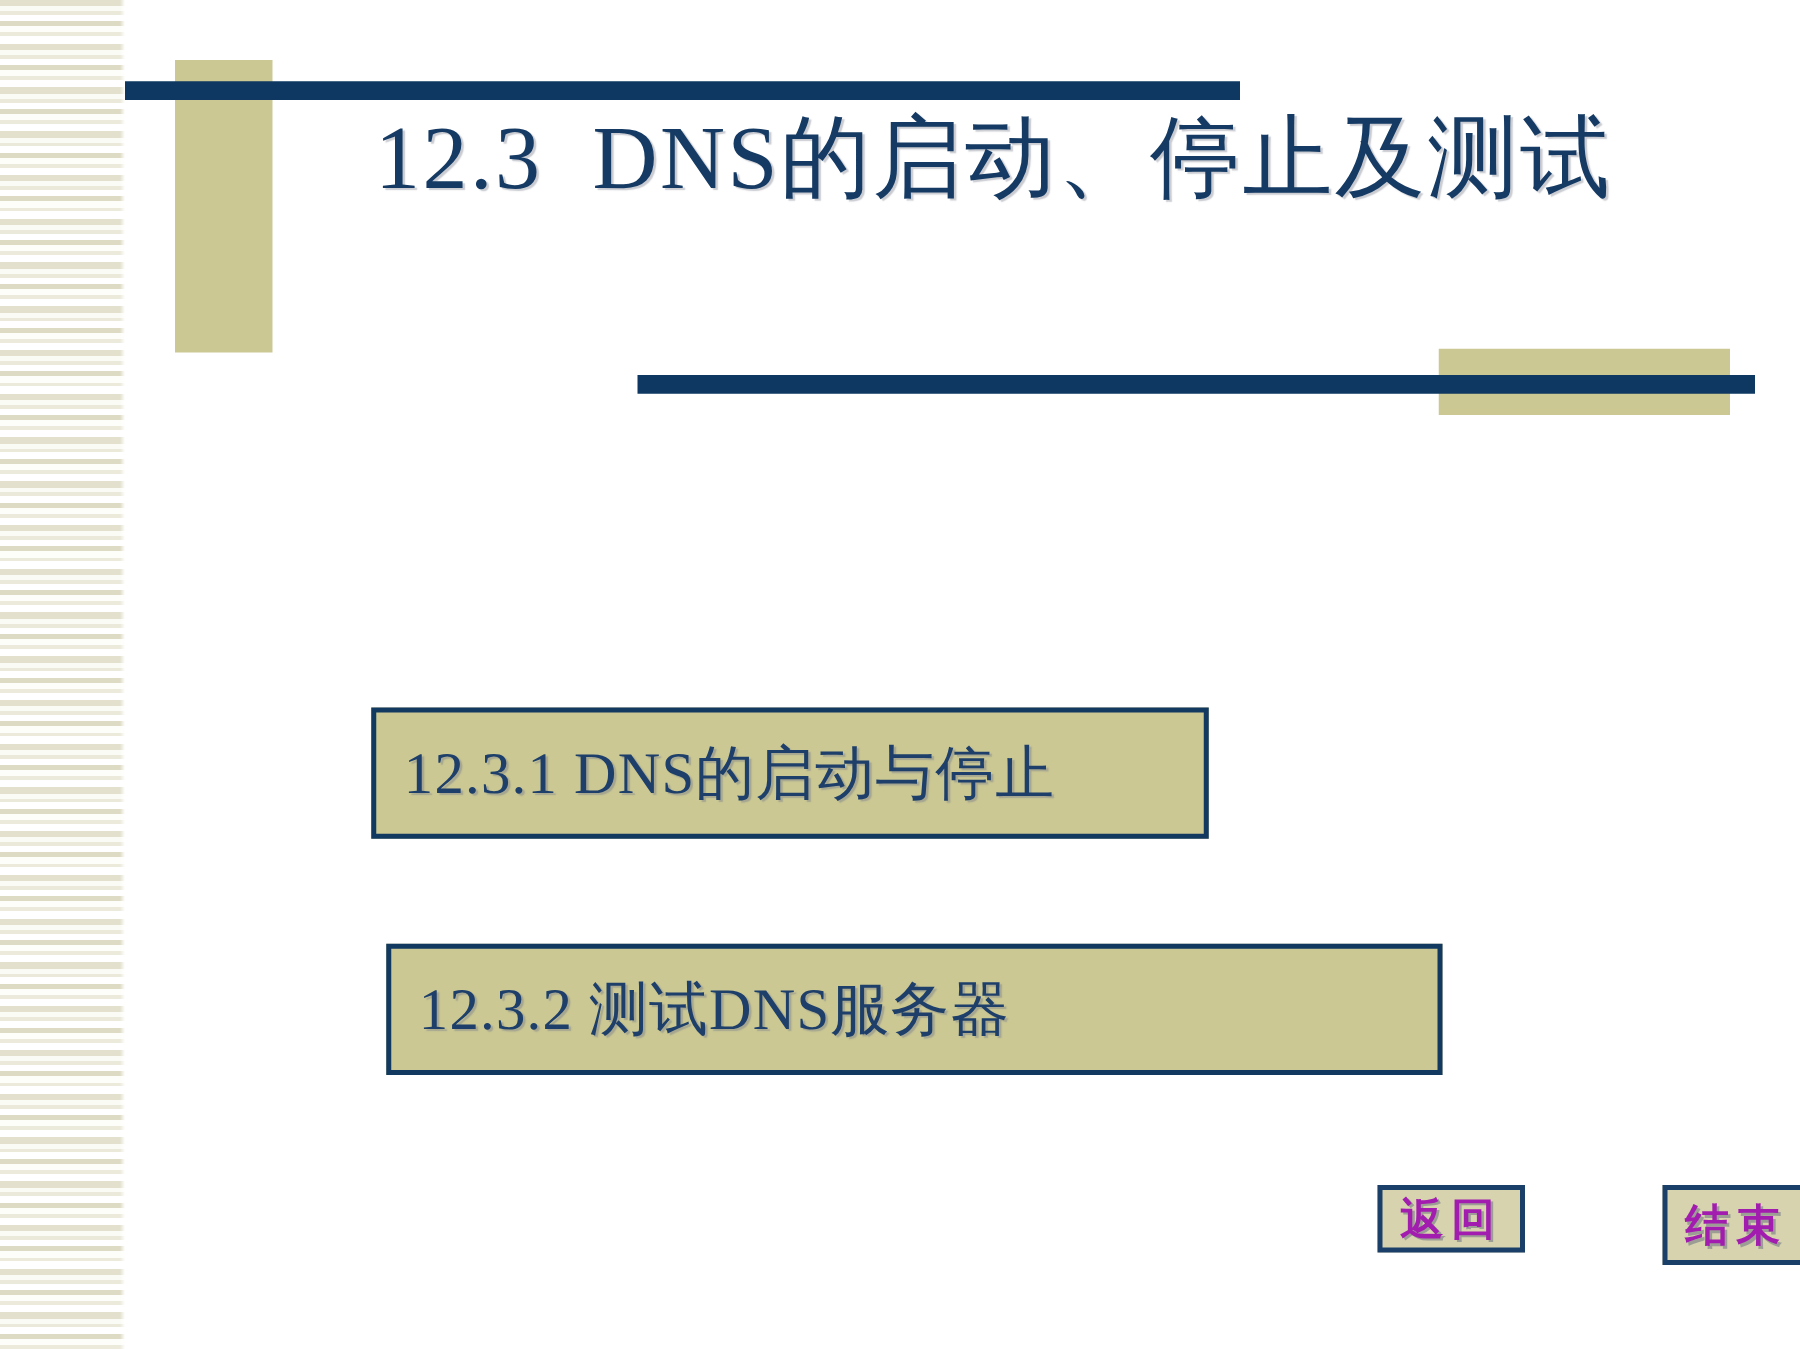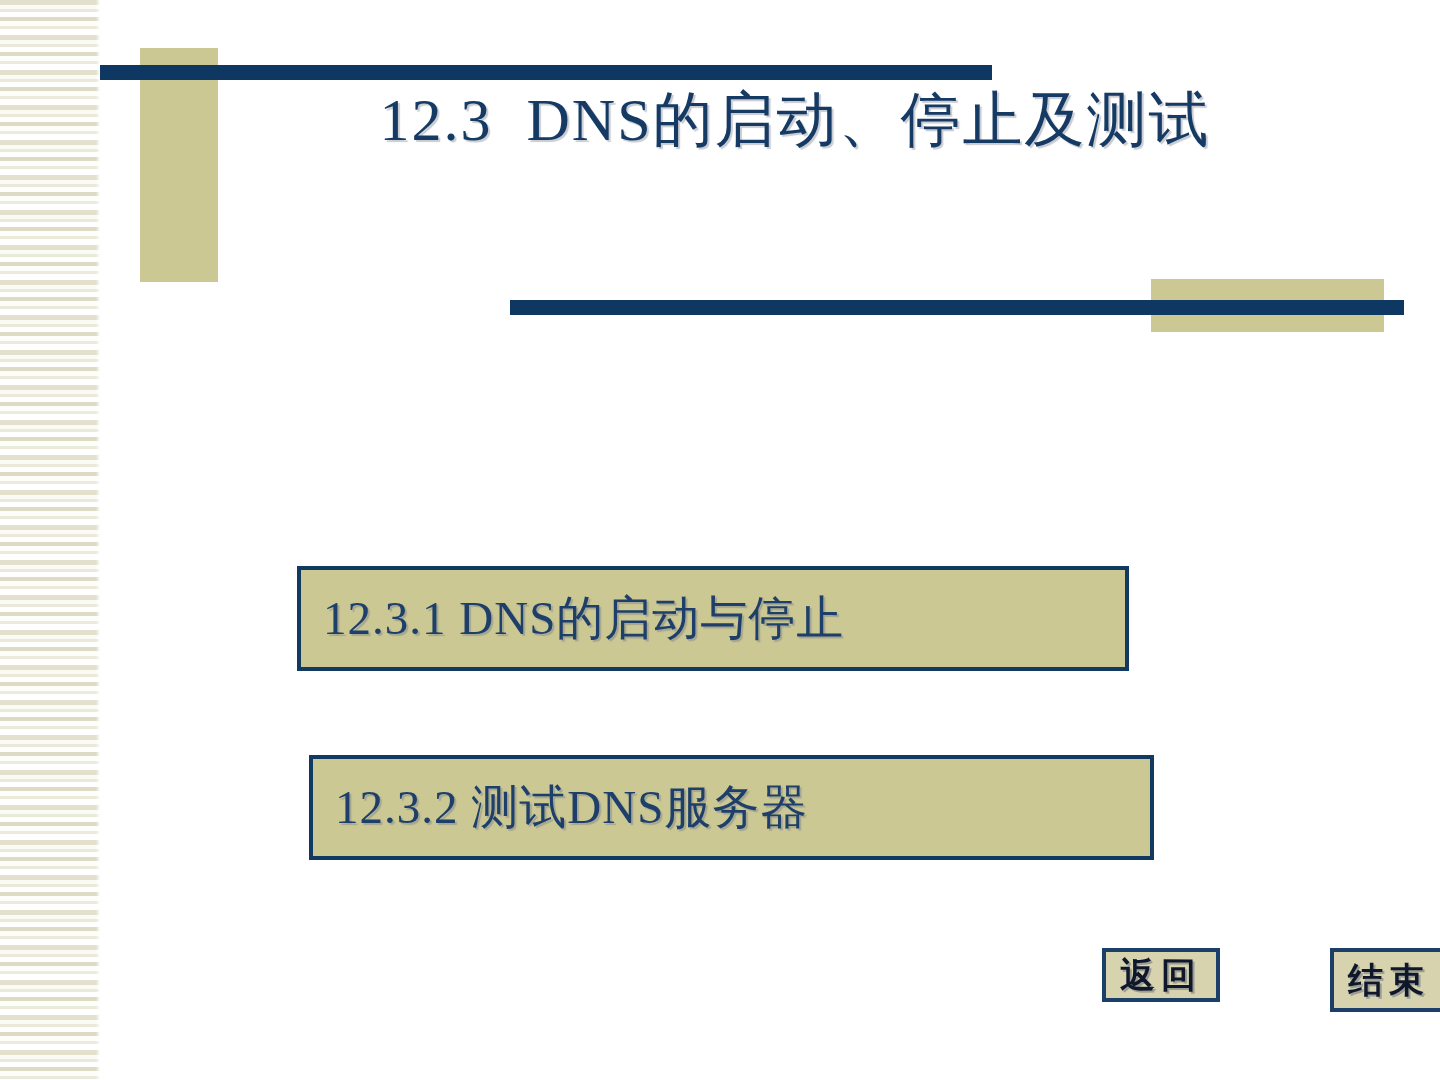--- a/index.html
+++ b/index.html
@@ -82,21 +82,21 @@
     background: #0e3862;
   }
 
   
   .title {
     position: absolute;
     left: 215px;
     top: 90px;
     width: 1160px;
     text-align: center;
-    font-size: 60px;
+    font-size: 72px;
     line-height: 1.0;
     color: #153a63;
     letter-spacing: 2px;
     white-space: pre-wrap;
     text-shadow: 2px 2px 1px rgba(120,125,140,0.40);
   }
 
   
   .section-box {
     position: absolute;
@@ -119,21 +119,21 @@
   .section-box .label {
     padding-left: 22px;
     font-size: 47px;
     color: #1d3f69;
     letter-spacing: 1px;
     text-shadow: 2px 2px 1px rgba(120,125,140,0.45);
   }
   #box-1 {
     left: 297px;
     top: 566px;
-    width: 832px;
+    width: 670px;
     height: 105px;
   }
   #box-2 {
     left: 297px;
     top: 755px;
     width: 845px;
     height: 105px;
     margin-left: 12px;
   }
 
@@ -142,21 +142,21 @@
     position: absolute;
     box-sizing: border-box;
     background: #d6d3ae;
     border: 4px solid #1a3f68;
     display: flex;
     align-items: center;
     justify-content: center;
     font-family: "DejaVu Sans", "Liberation Sans", sans-serif;
     font-weight: bold;
     font-size: 35px;
-    color: #0f172a;
+    color: #a21caf;
     letter-spacing: 6px;
     text-shadow: 2px 2px 0px rgba(110,115,130,0.55);
   }
   .nav-button::after {
     content: "";
     position: absolute;
     left: 9px;
     top: 9px;
     width: 100%;
     height: 100%;

